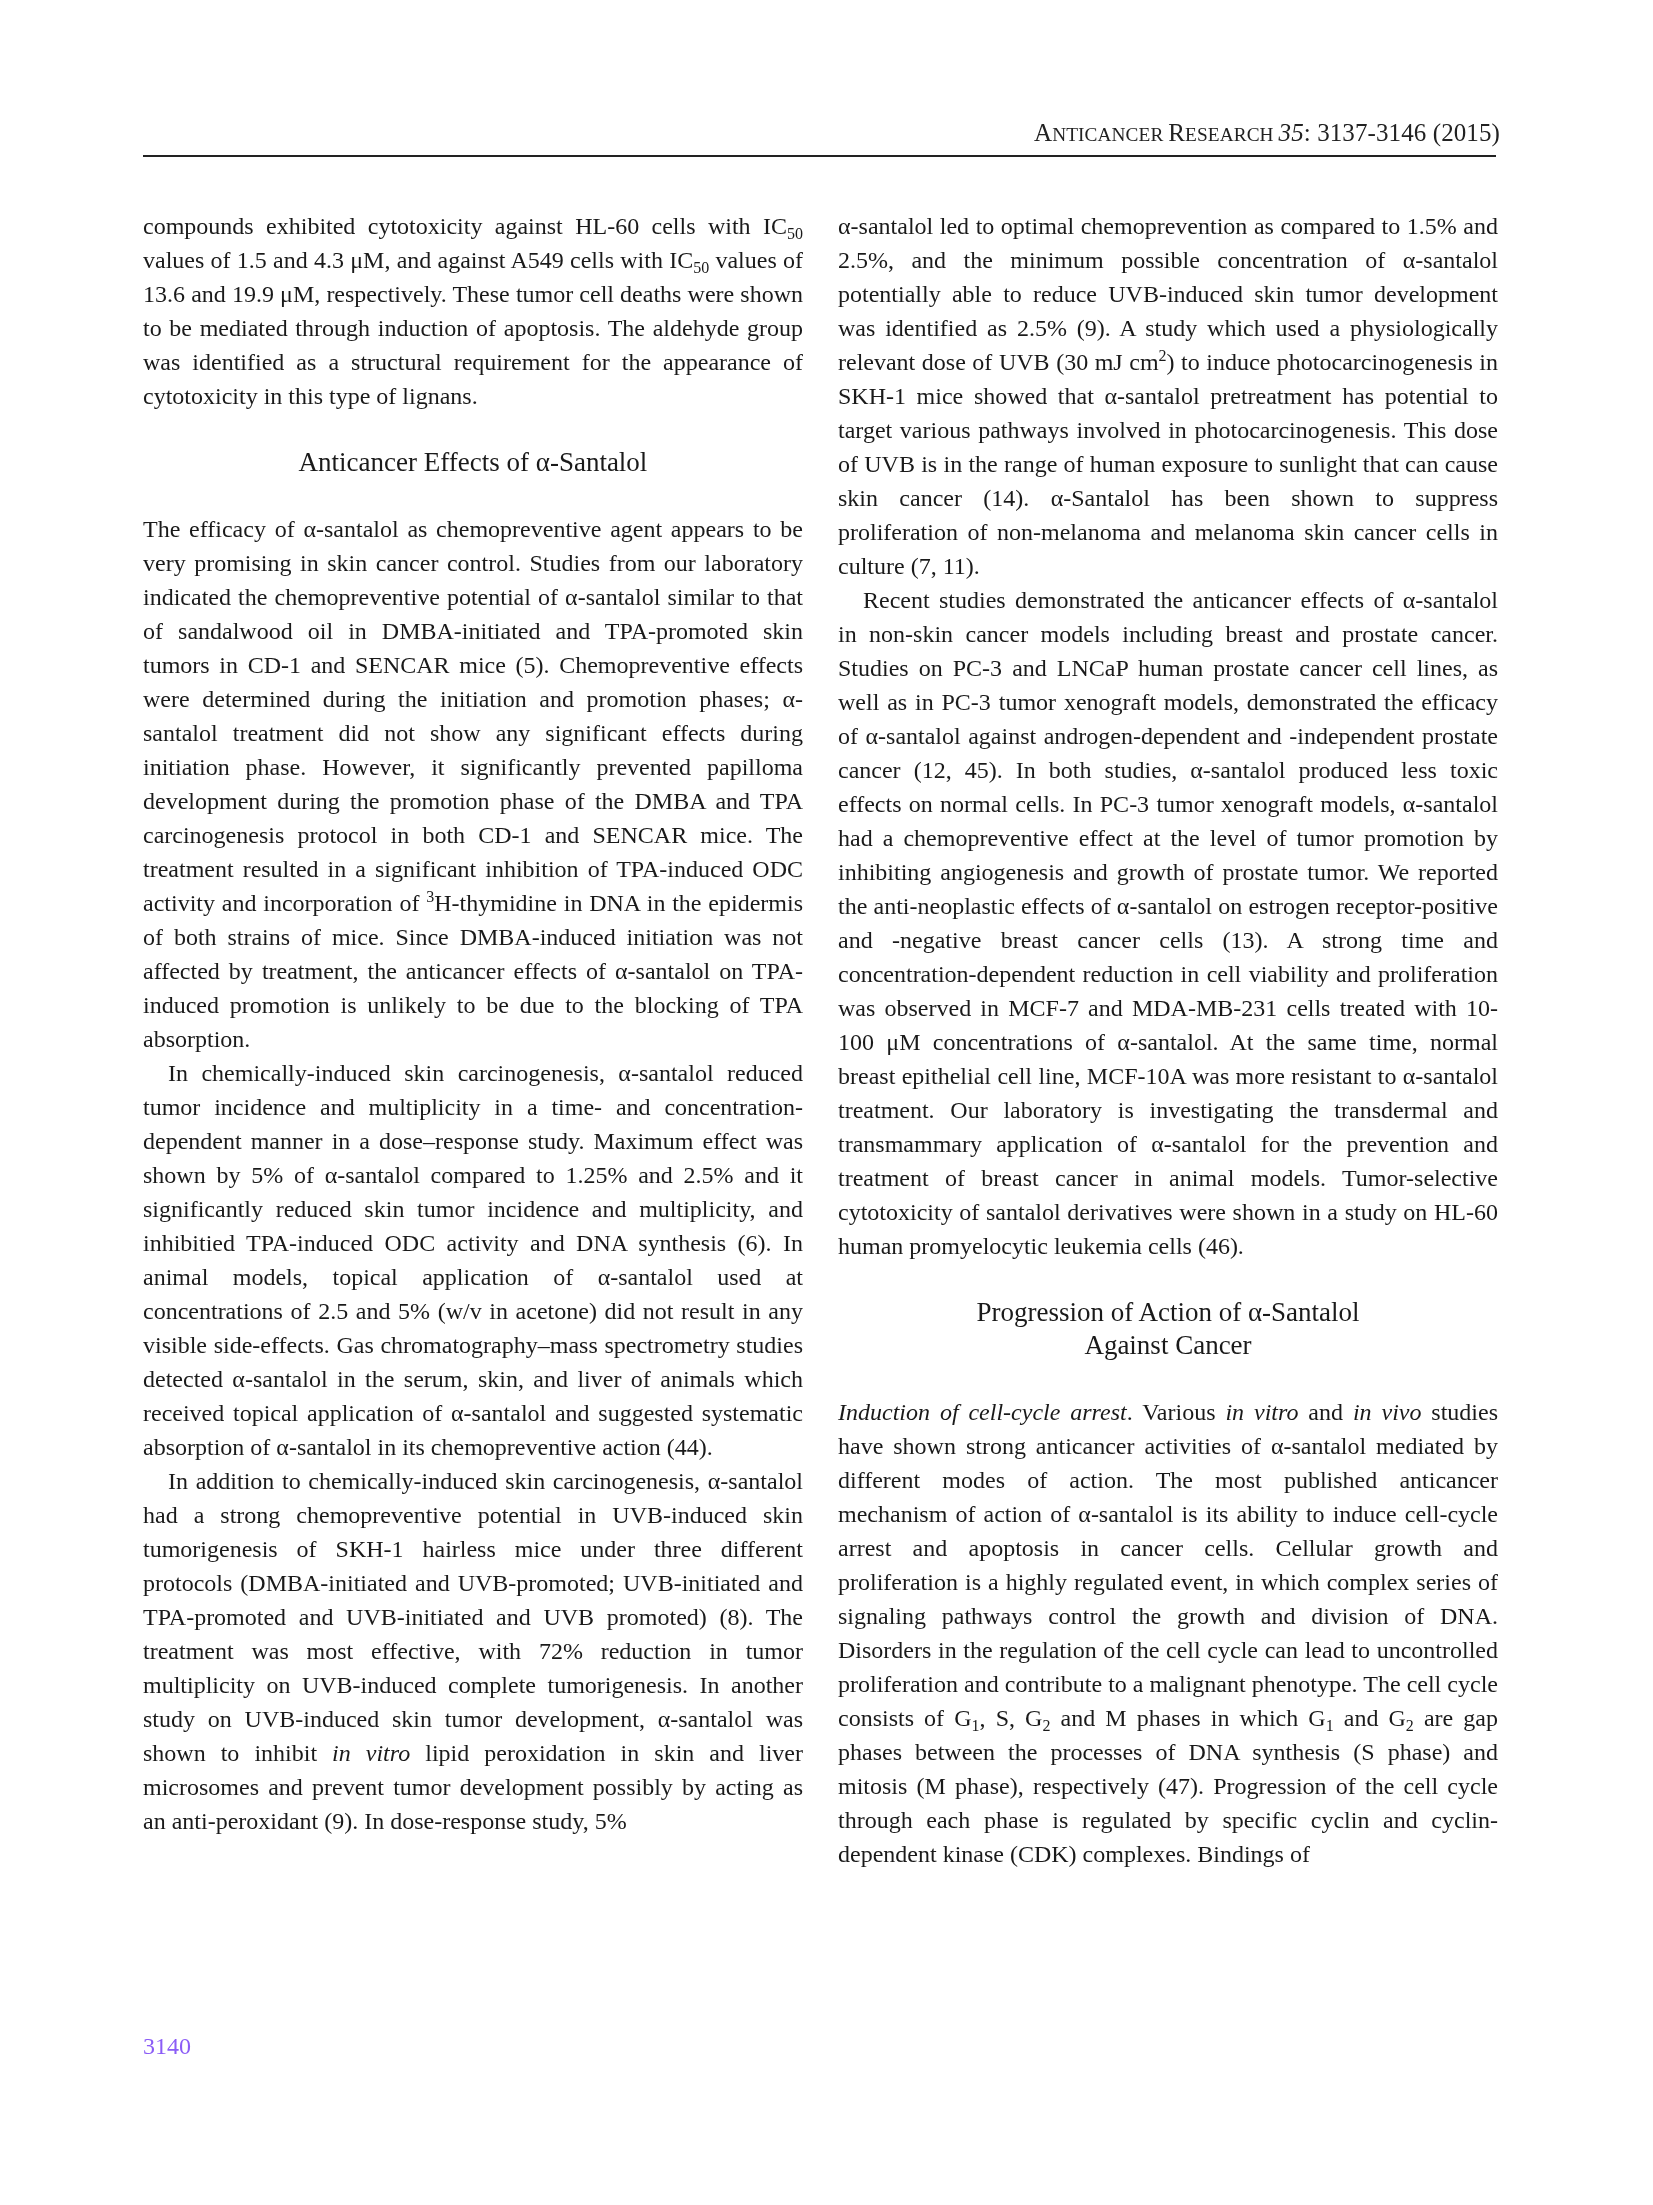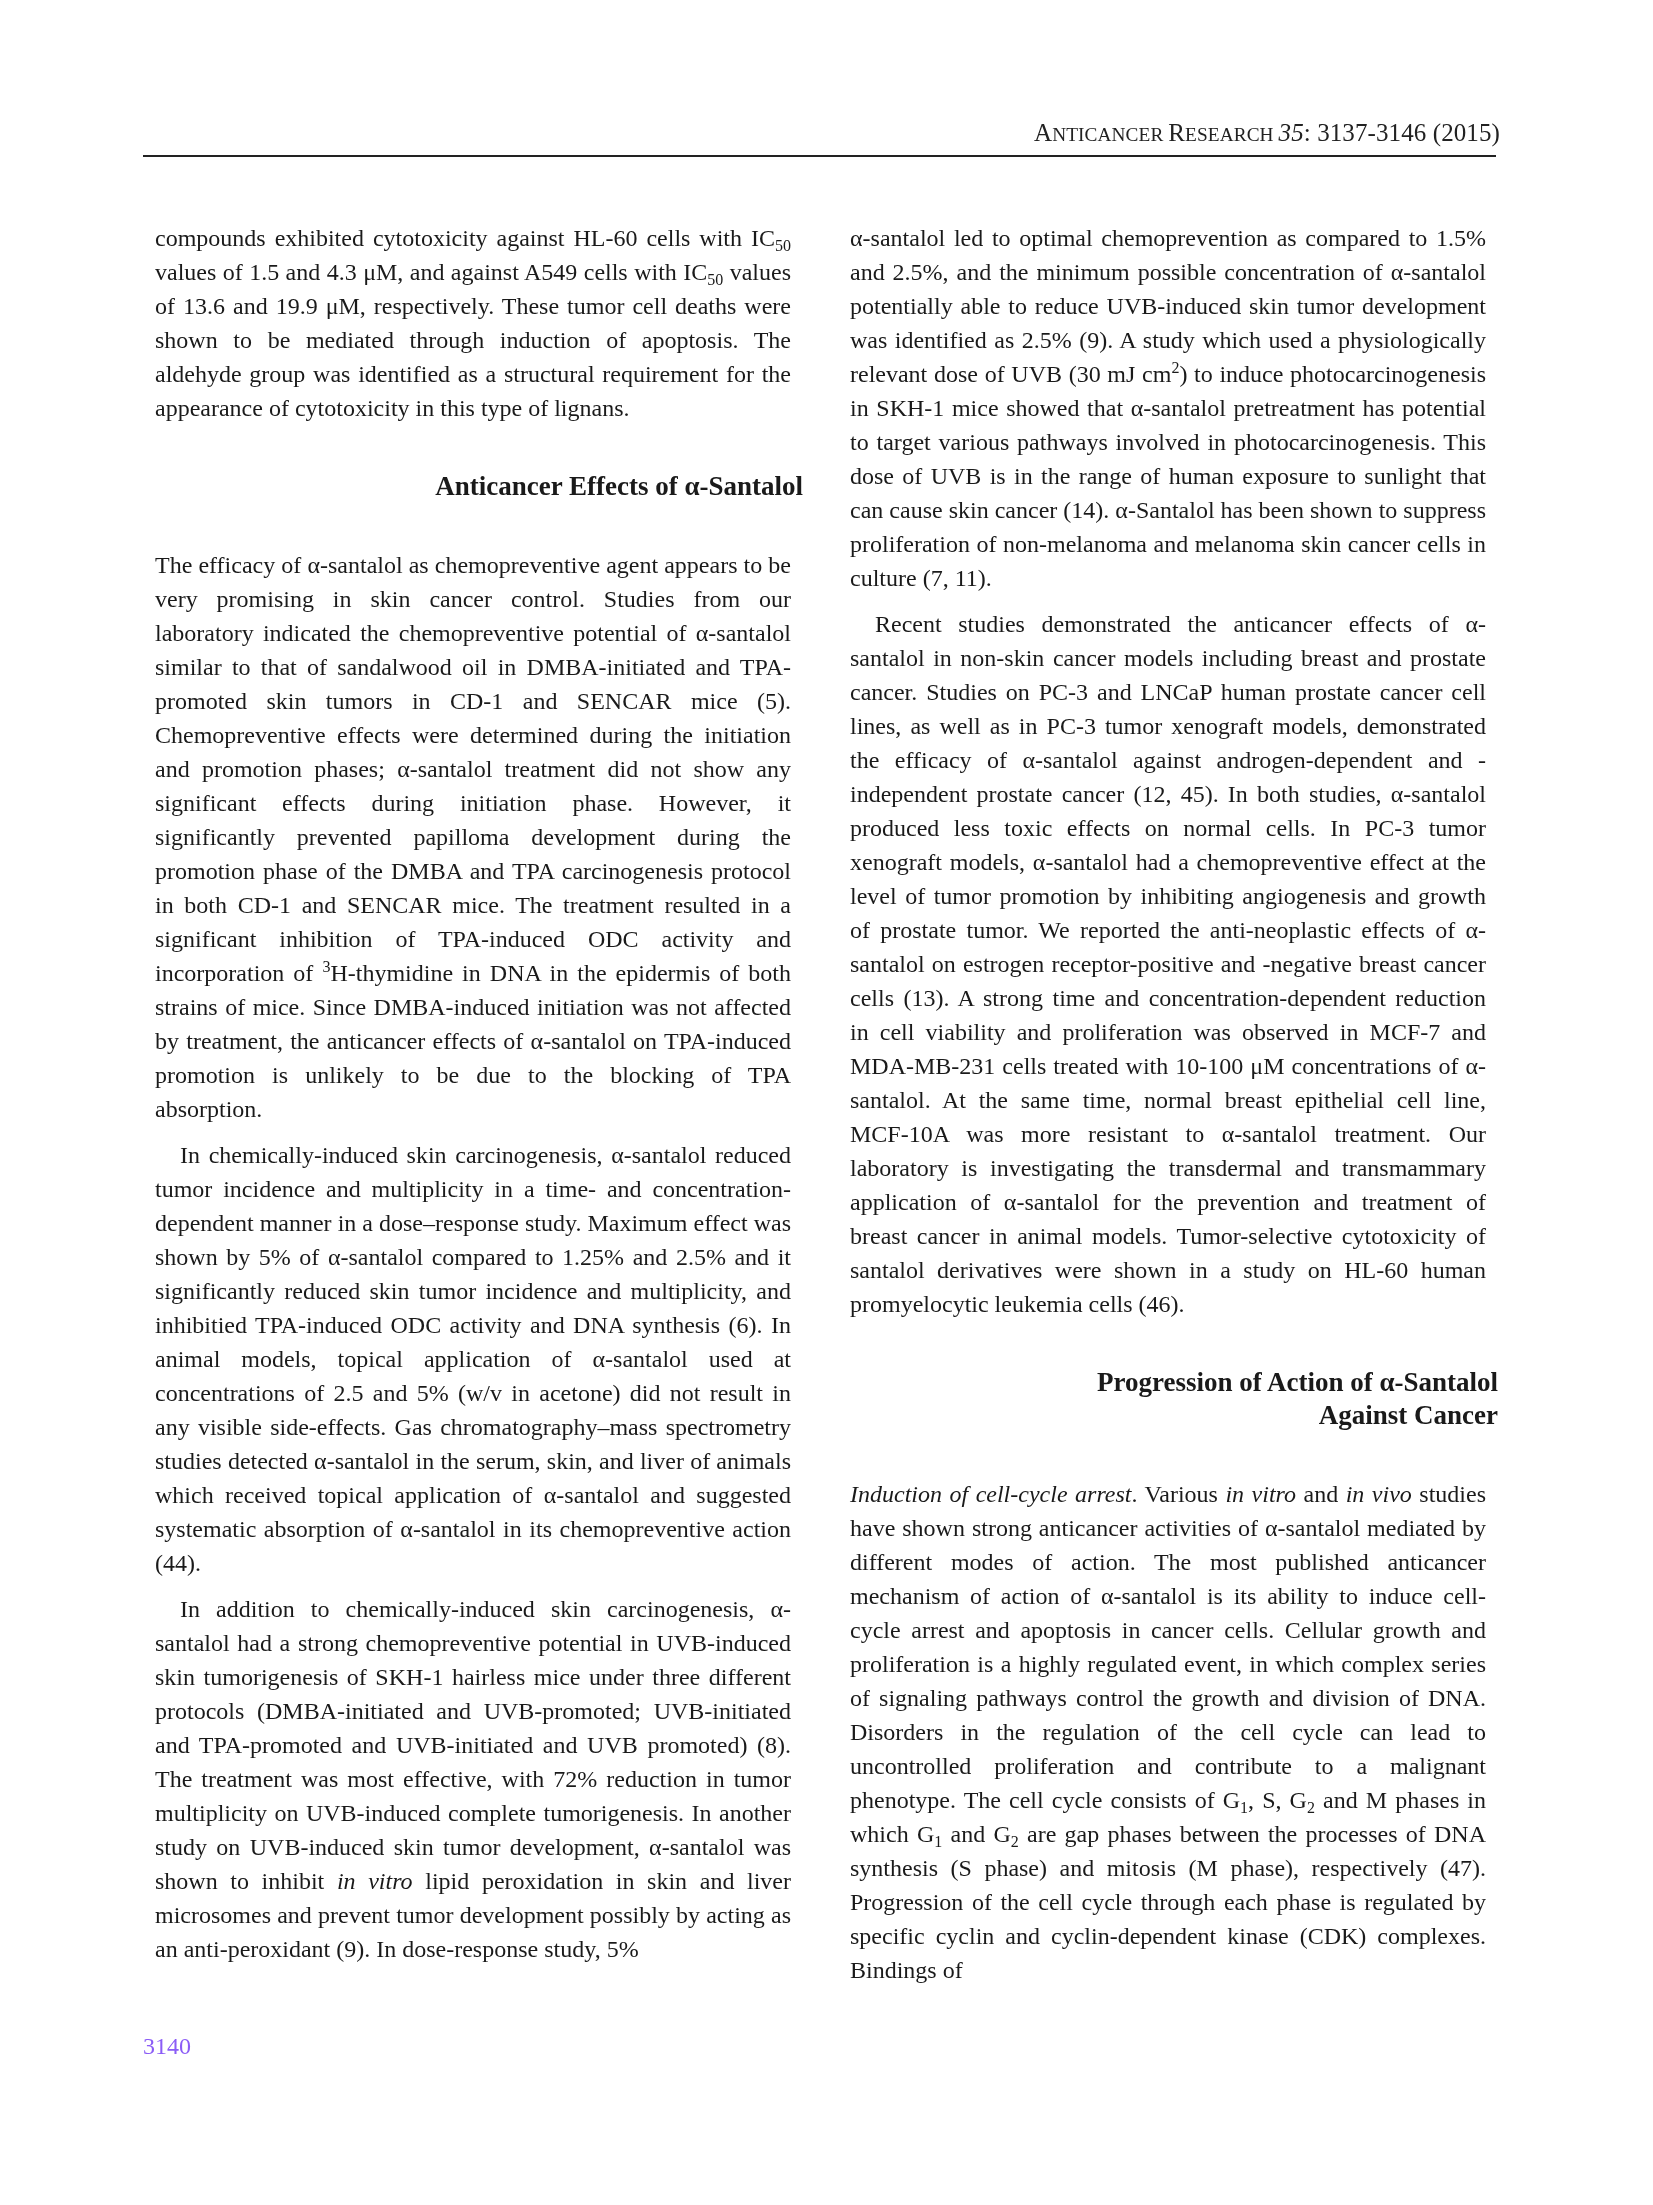--- a/index.html
+++ b/index.html
@@ -17,25 +17,25 @@
     position: absolute; left: 143px; top: 155px; width: 1353px; height: 0;
     border-top: 2px solid #222;
   }
   .column {
     position: absolute; top: 209px; width: 660px;
     font-size: 24px; line-height: 34px; text-align: justify;
     hyphens: manual;
   }
   .col-left { left: 143px; }
   .col-right { left: 838px; width: 660px; }
-  .para { margin: 12px; }
+  .para { margin: 0; }
   .para.indent { text-indent: 25px; }
   .heading {
-    font-weight: bold; font-size: 27px; line-height: 33px; margin: 0;
-    text-align: right;
+    font-weight: normal; font-size: 27px; line-height: 33px; margin: 0;
+    text-align: center;
   }
   .gap-before-heading { height: 33px; }
   .gap-after-heading { height: 33px; }
   sub, sup { font-size: 16px; line-height: 0; }
   sub { vertical-align: -5.3px; }
   sup { vertical-align: 9.3px; }
   i { font-style: italic; }
   .page-number {
     position: absolute; left: 143px; top: 2033px; font-size: 24px; color: #8b5cf6;
   }

